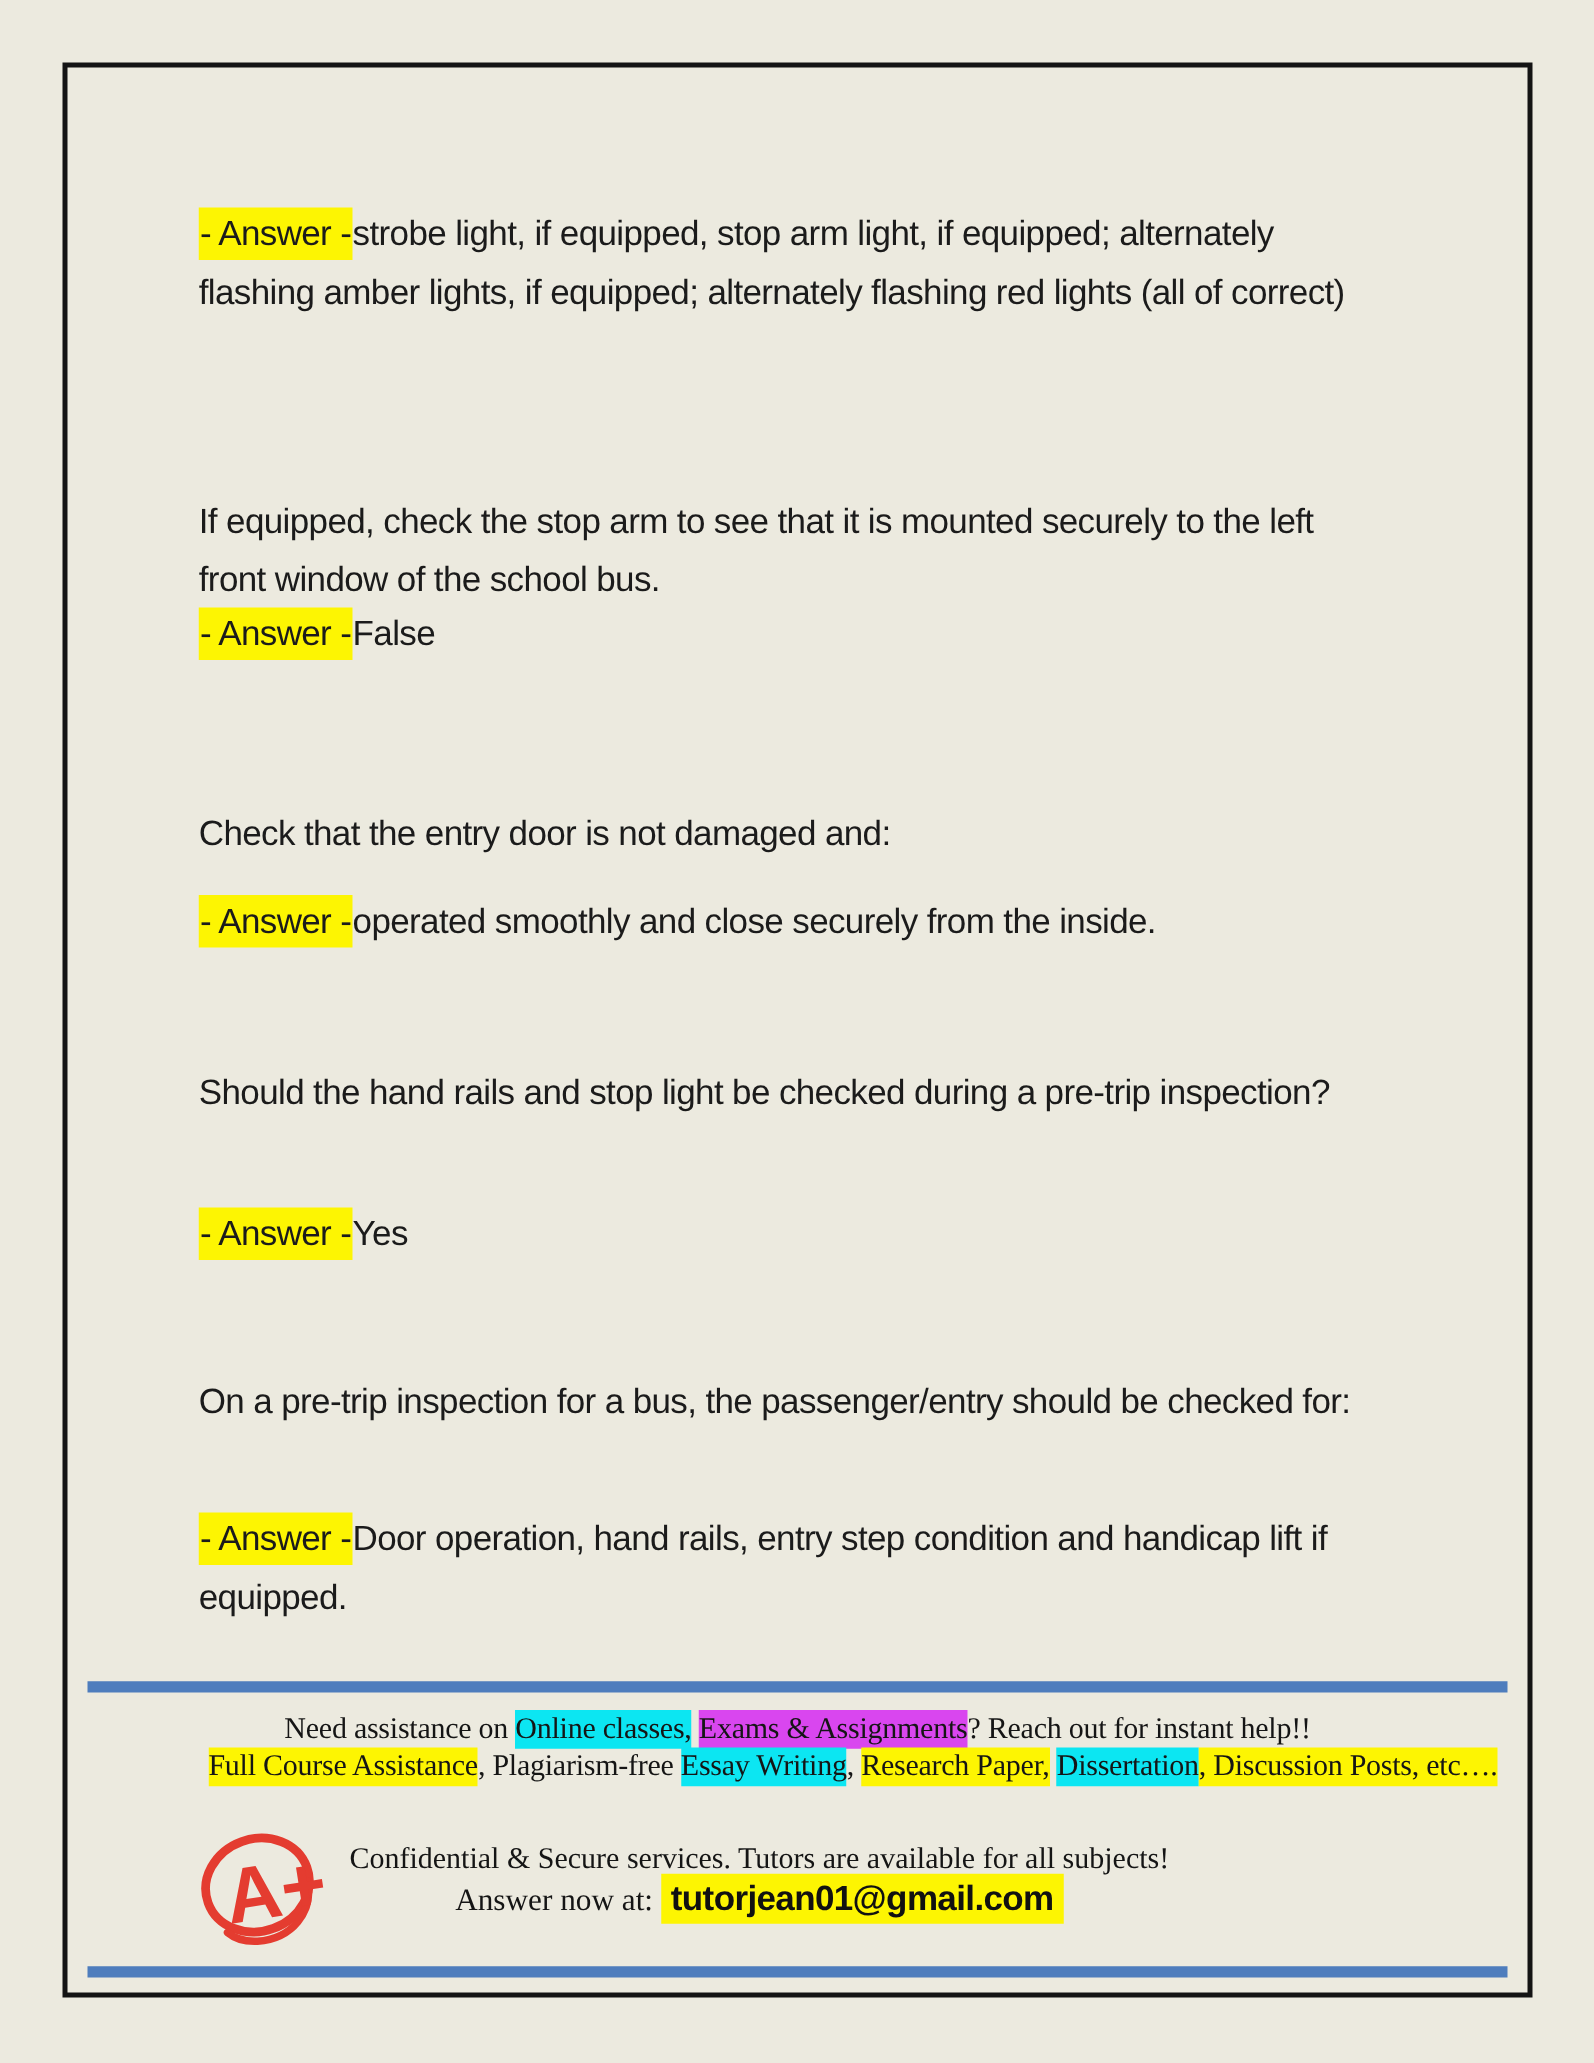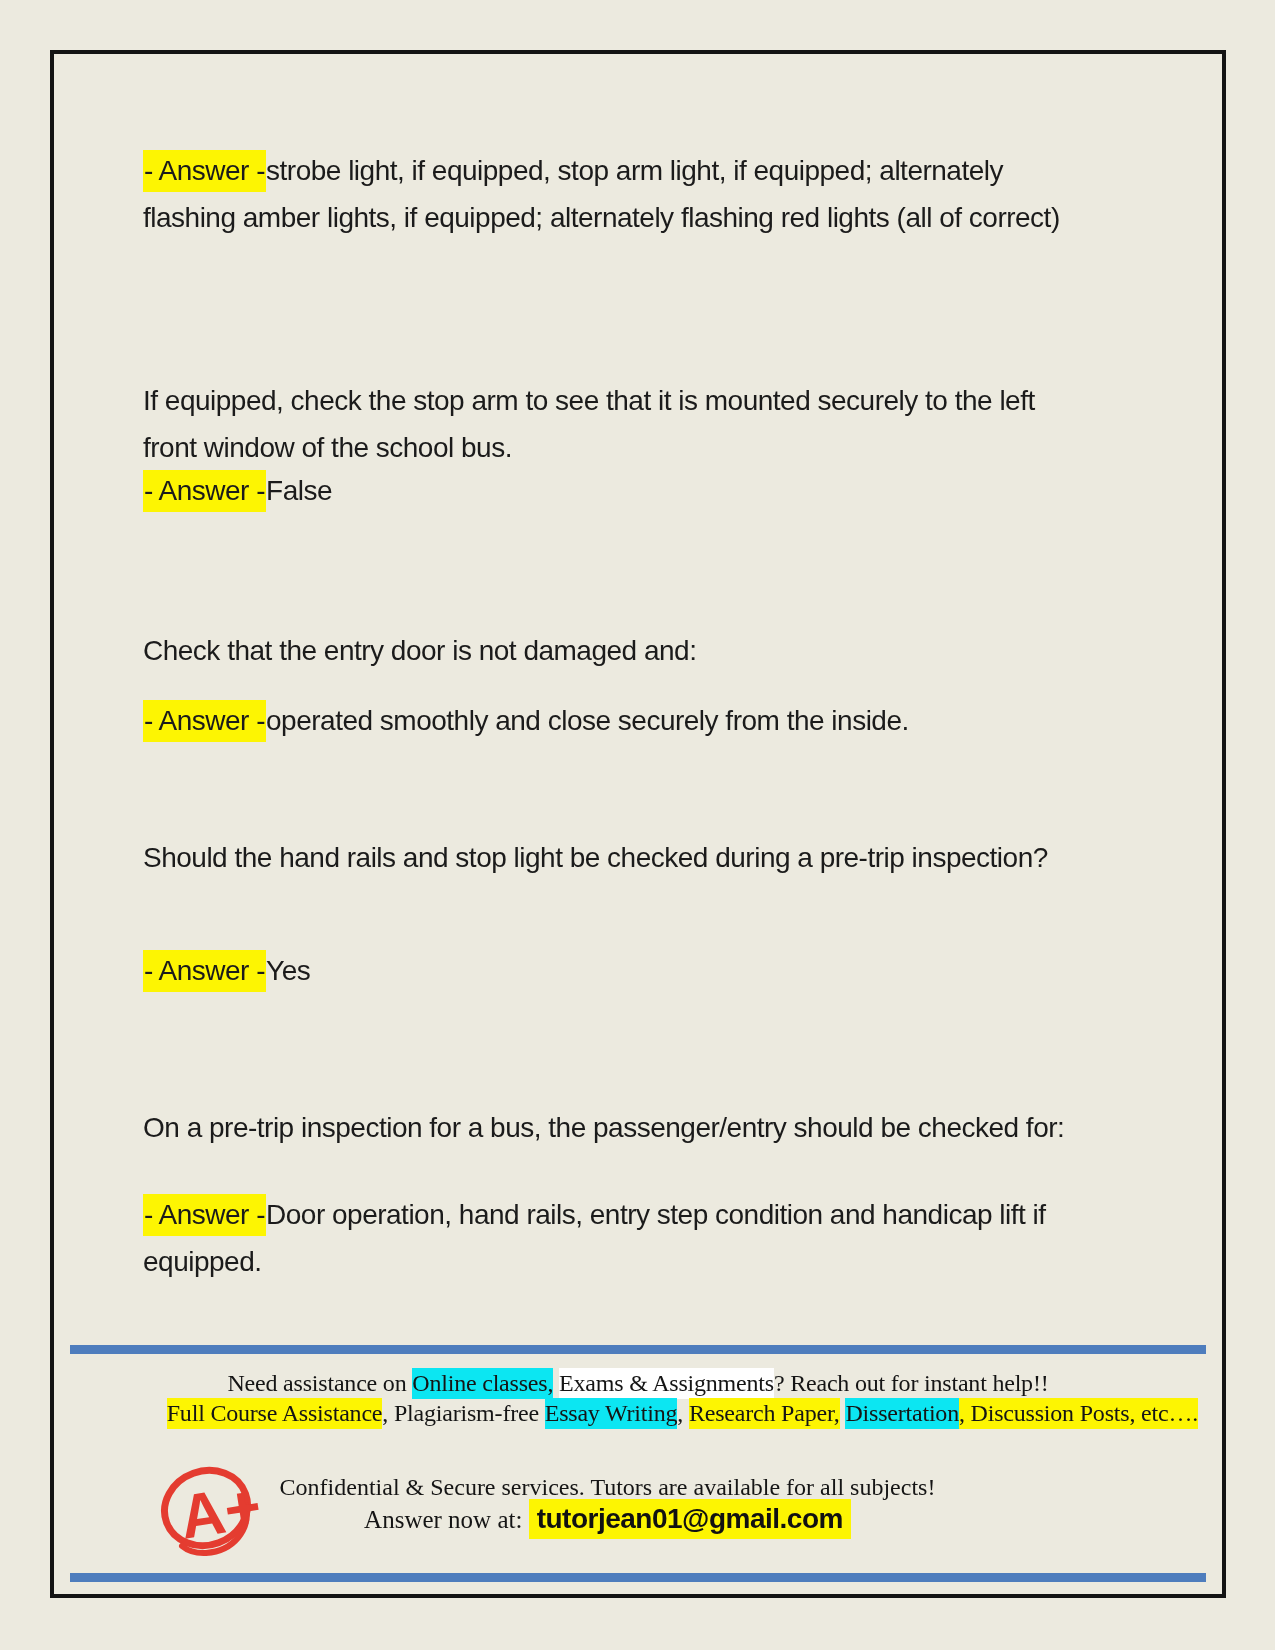--- a/index.html
+++ b/index.html
@@ -22,21 +22,21 @@
     top: 50px;
     width: 1168px;
     height: 1540px;
     border: 4px solid #141414;
     background: transparent;
   }
   .para {
     position: absolute;
     left: 143px;
     width: 930px;
-    margin: 0;
+    margin: 16px;
     font-size: 28px;
     line-height: 47px;
     letter-spacing: -0.5px;
     font-family: "Liberation Sans", sans-serif;
     color: #1b1b1b;
   }
   .hl-answer {
     background: #fdf502;
     padding: 5px 1px 6px 1px;
   }
@@ -57,21 +57,21 @@
     font-size: 24px;
     line-height: 30px;
     letter-spacing: -0.2px;
     white-space: pre;
     color: #151515;
   }
   .fline1 { left: 50px; width: 1176px; top: 1368px; }
   .fline2 { left: 28px; width: 1170px; top: 1398px; text-align: right; }
   .hl-yellow { background: #fdf502; padding: 2px 0 3px 0; }
   .hl-cyan   { background: #0ce6f2; padding: 2px 0 3px 0; margin-top: 14px; }
-  .hl-green  { background: #ffffff; padding: 2px 0 3px 0; }
+  .hl-green  { background: #d946ef; padding: 2px 0 3px 0; }
   .confidential {
     position: absolute;
     left: 50px;
     width: 1115px;
     top: 1471px;
     margin: 0;
     text-align: center;
     font-family: Liberation Serif, serif;
     font-size: 24px;
     line-height: 32px;
@@ -120,21 +120,21 @@
 <p class="para" style="top:467px"><span class="hl-answer">- Answer -</span><span>False</span></p>
 
 <p class="para" style="top:627px"><span>Check that the entry door is not damaged and:</span></p>
 
 <p class="para" style="top:697px"><span class="hl-answer">- Answer -</span><span>operated smoothly and close securely from the inside.</span></p>
 
 <p class="para" style="top:834px"><span>Should the hand rails and stop light be checked during a pre-trip inspection?</span></p>
 
 <p class="para" style="top:947px"><span class="hl-answer">- Answer -</span><span>Yes</span></p>
 
-<p class="para" style="top:1104px"><span>On a pre-trip inspection for a bus, the passenger/entry should be checked for:</span></p>
+<p class="para" style="top:1081px"><span>On a pre-trip inspection for a bus, the passenger/entry should be checked for:</span></p>
 
 <p class="para" style="top:1191px"><span class="hl-answer">- Answer -</span><span>Door operation, hand rails, entry step condition and handicap lift if equipped.</span></p>
 
 <div class="divider divider-top"></div>
 
 <p class="fline fline1"><span>Need assistance on </span><span class="hl-cyan">Online classes,</span><span> </span><span class="hl-green">Exams &amp; Assignments</span><span>? Reach out for instant help!!</span></p>
 
 <p class="fline fline2"><span class="hl-yellow">Full Course Assistance</span><span>, Plagiarism-free </span><span class="hl-cyan">Essay Writing</span><span>, </span><span class="hl-yellow">Research Paper,</span><span> </span><span class="hl-cyan">Dissertation</span><span class="hl-yellow">, Discussion Posts, etc….</span></p>
 
 <div class="logo">

